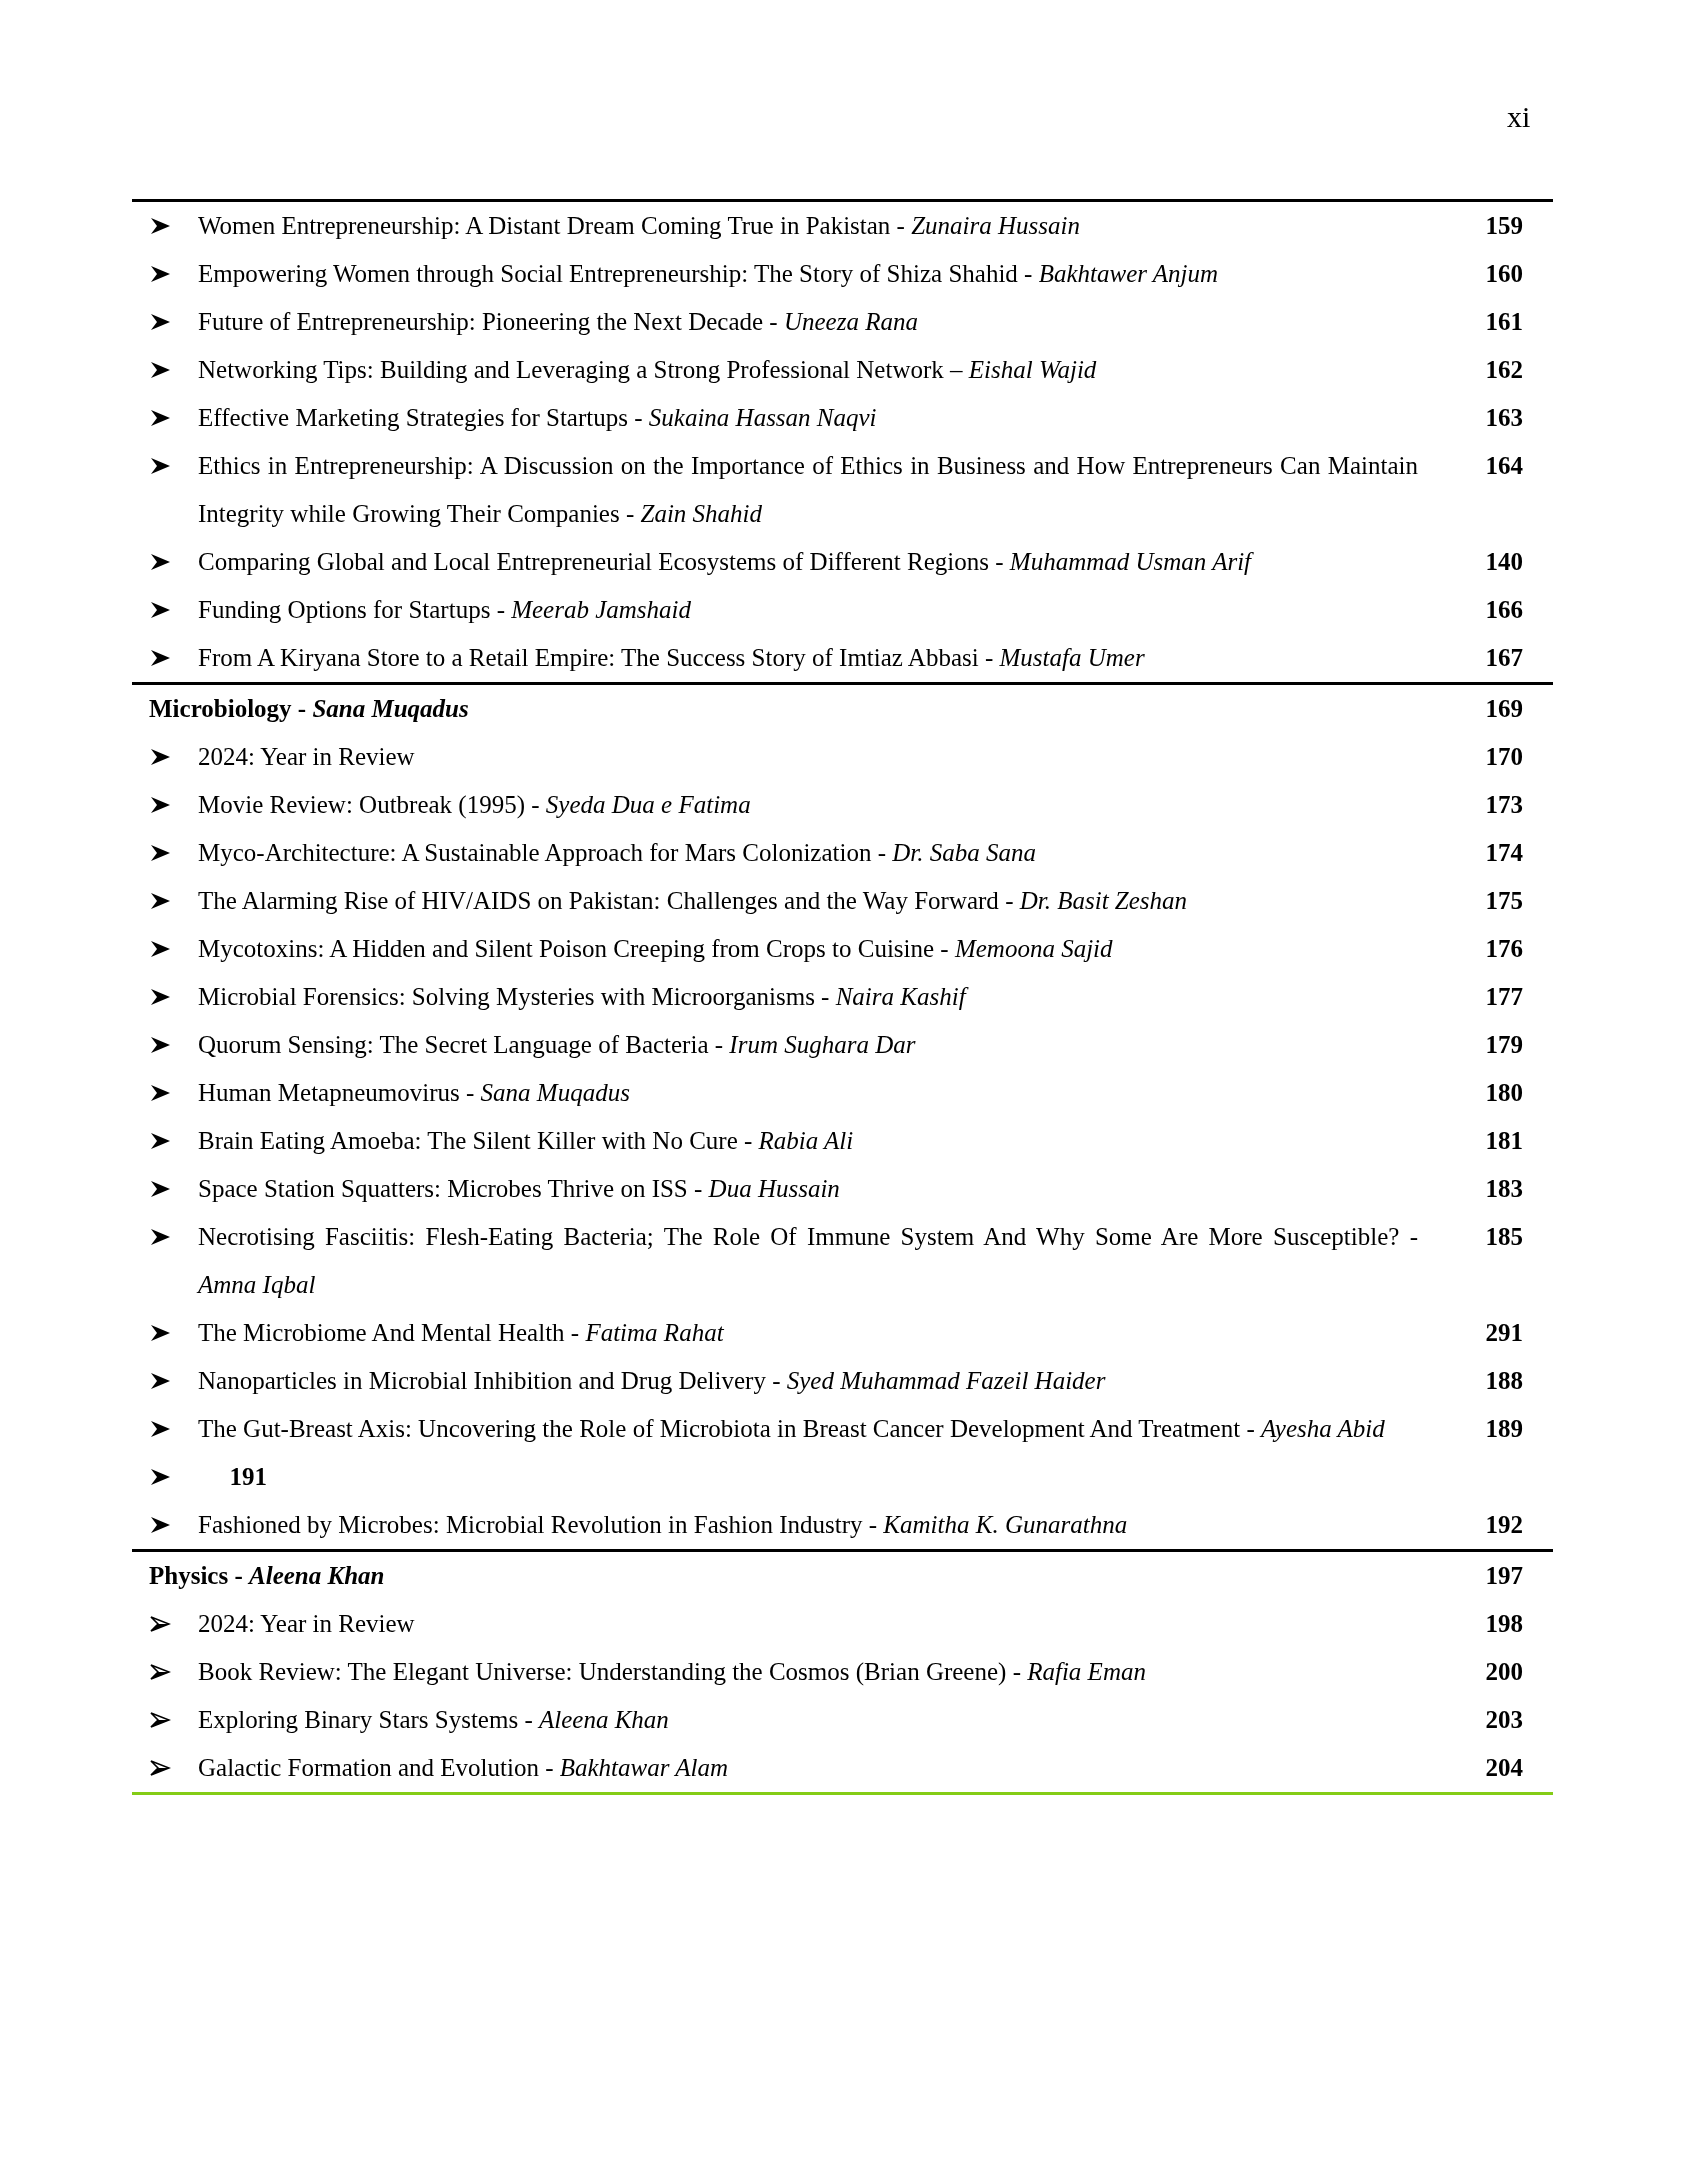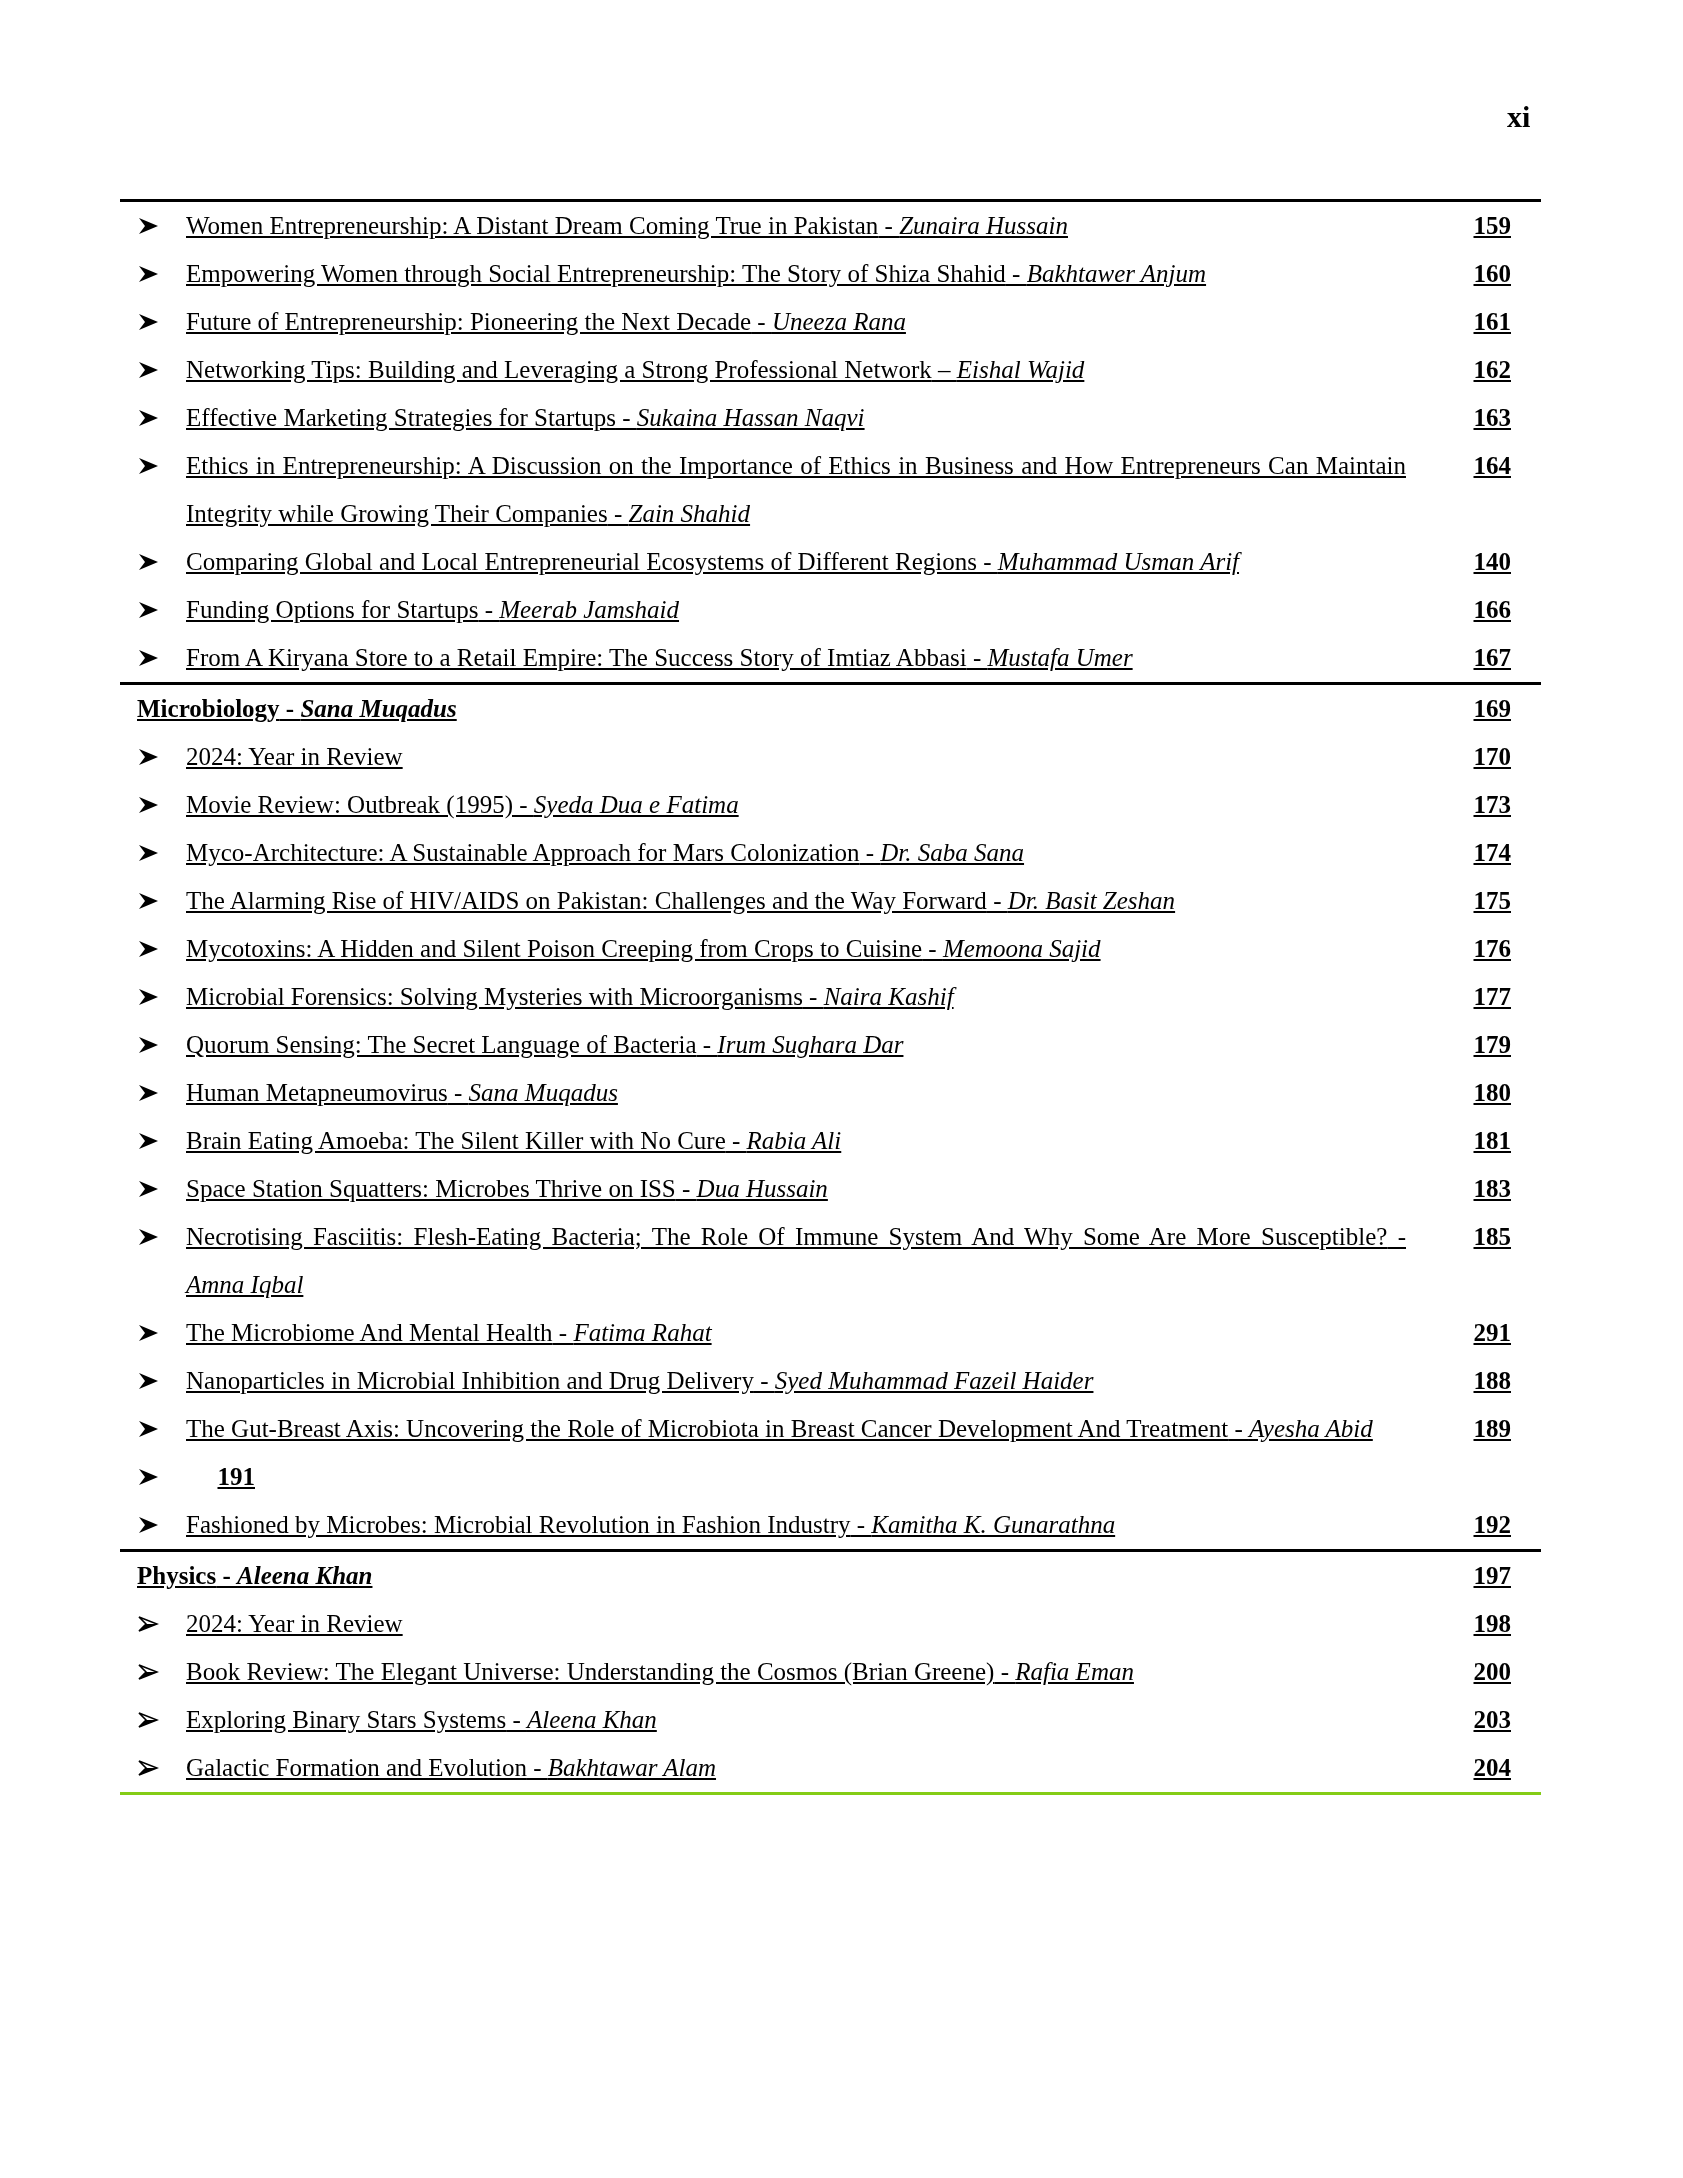--- a/index.html
+++ b/index.html
@@ -13,29 +13,28 @@
     position: relative;
     font-family: "Liberation Serif", "DejaVu Serif", serif;
     color: #000000;
     overflow: hidden;
   }
   .page-number {
     position: absolute;
     top: 97px;
     left: 1507px;
     font-size: 30px;
-    font-weight: bold;
+    font-weight: normal;
     line-height: 40px;
   }
   .toc {
     position: absolute;
     top: 199px;
-    left: 120px;
+    left: 132px;
     width: 1421px;
-    text-decoration: underline;
   }
   .section {
     border-top: 3px solid #000000;
   }
   .section.last {
     border-bottom: 3px solid #84cc16;
   }
   .row {
     position: relative;
     display: flex;

